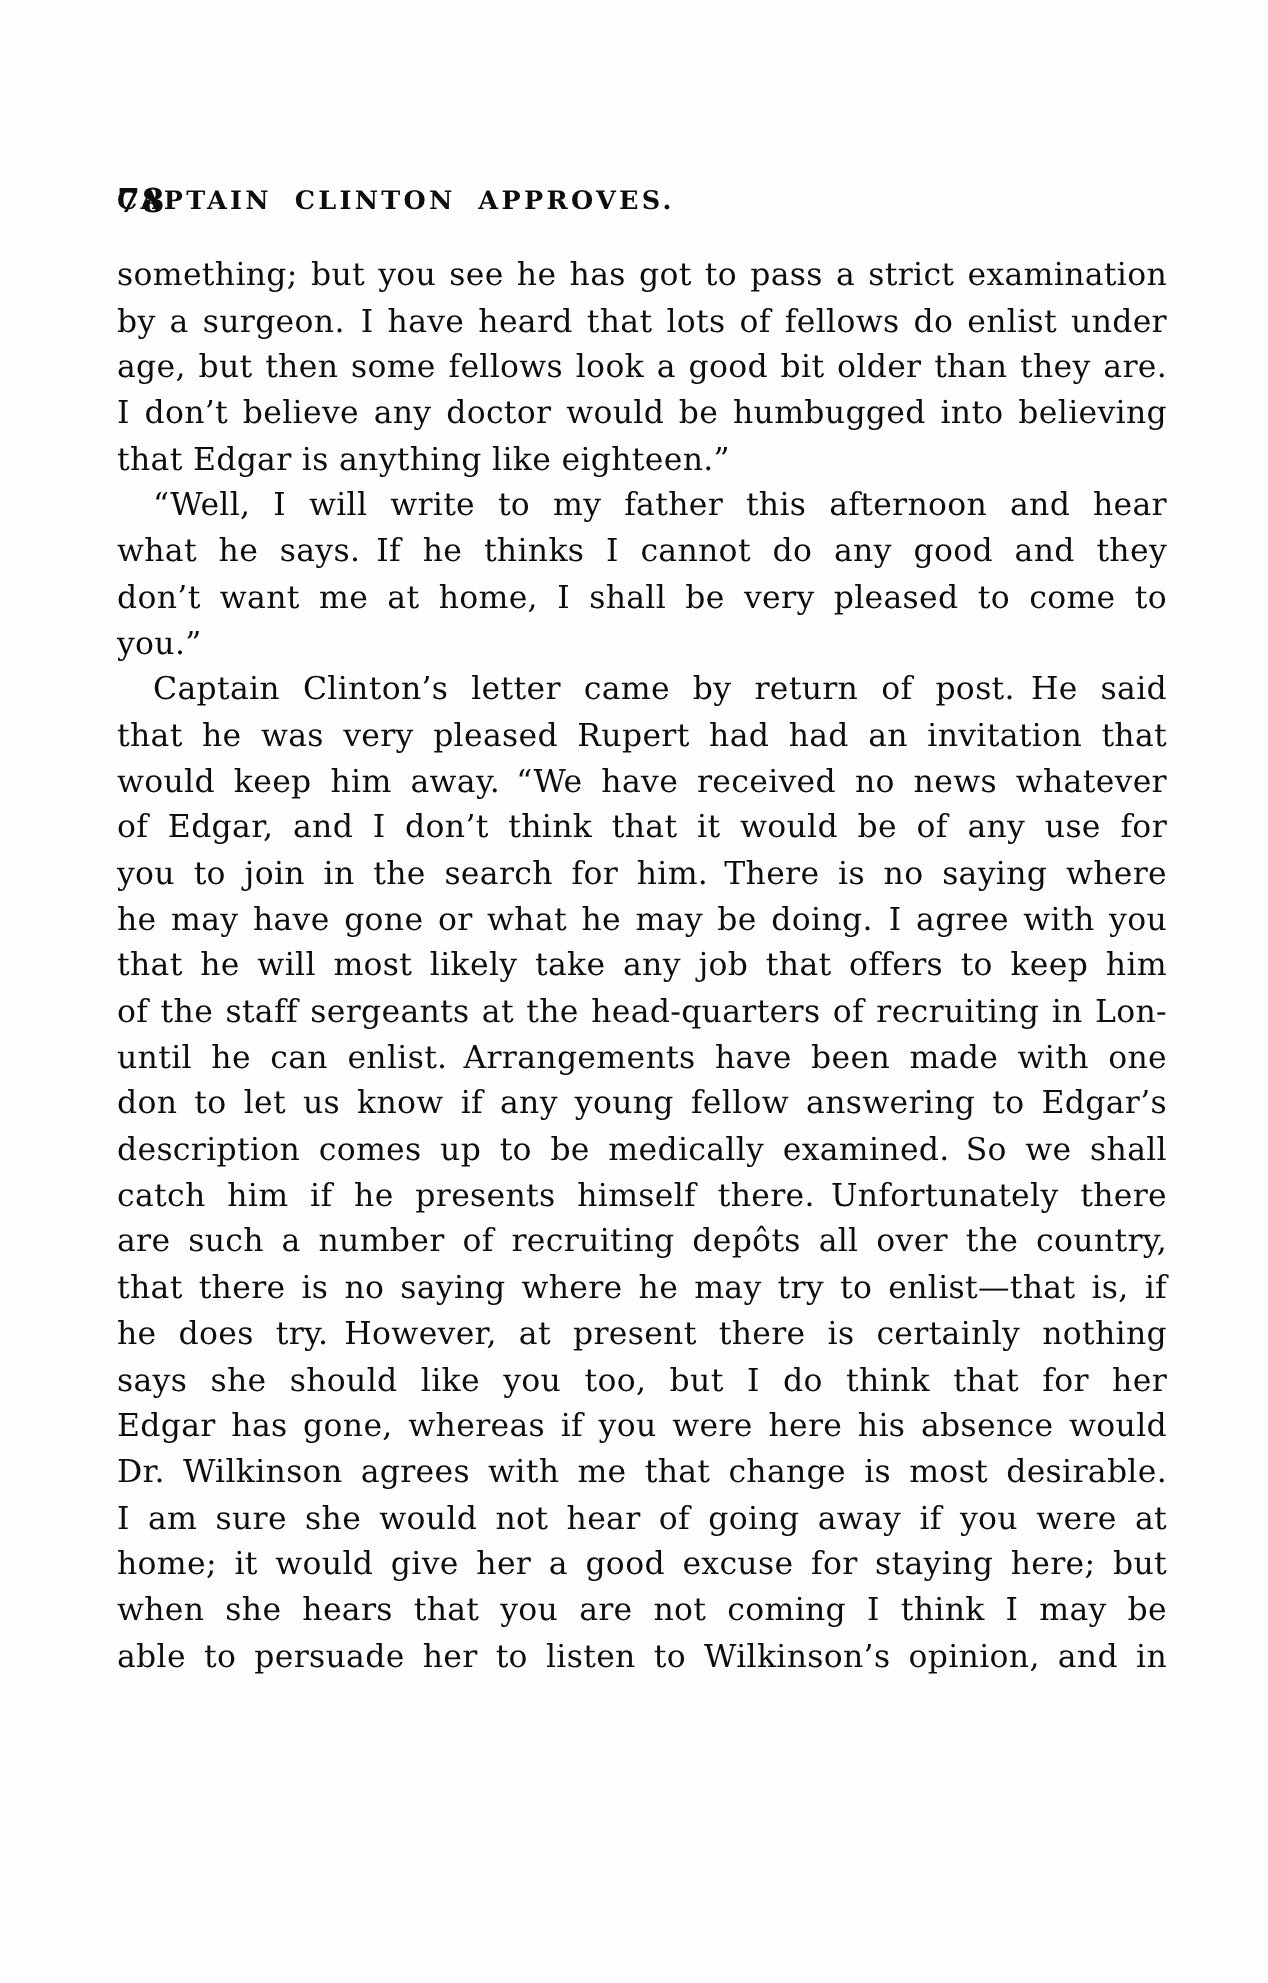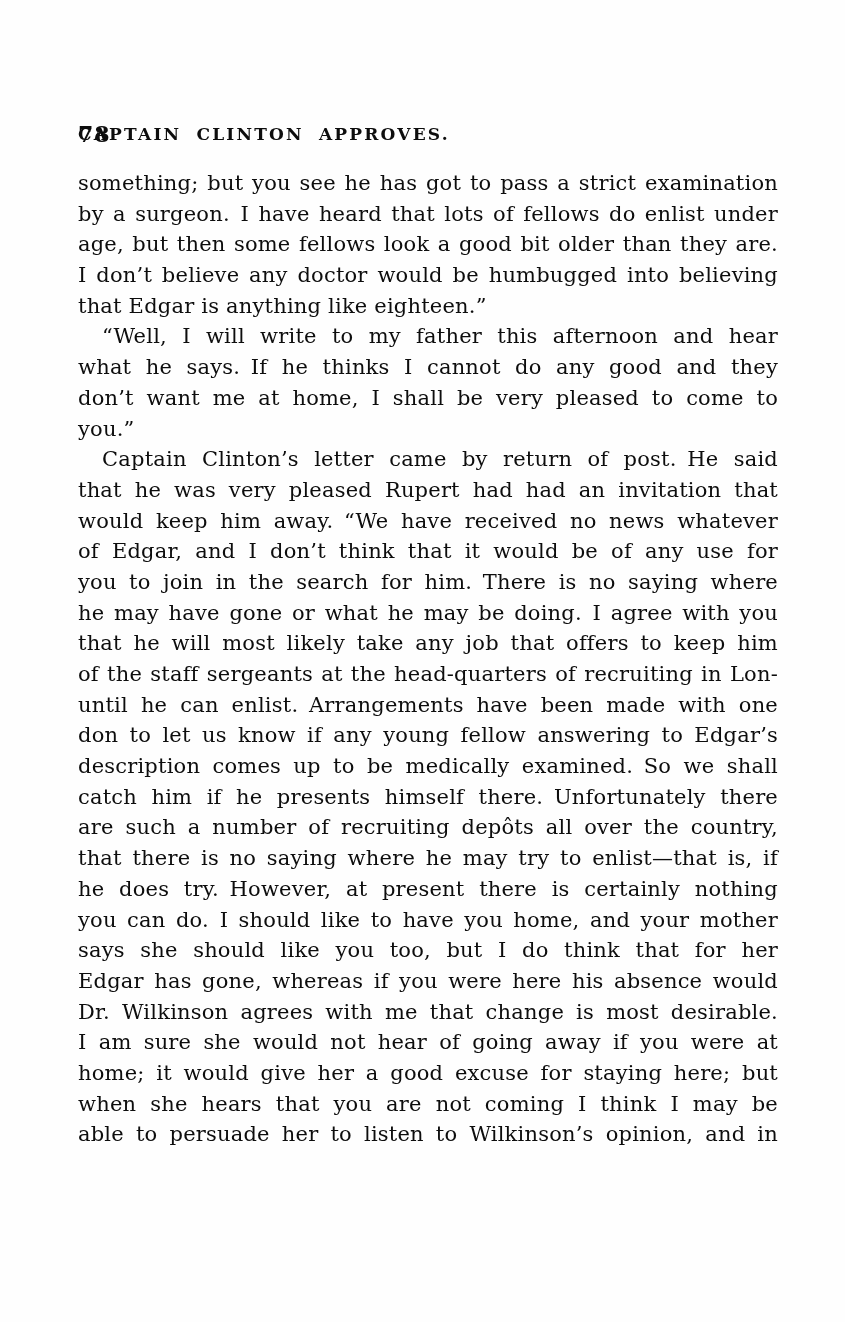--- a/index.html
+++ b/index.html
@@ -98,21 +98,20 @@
         <div class="line">he may have gone or what he may be doing. I agree with you</div>
         <div class="line">that he will most likely take any job that offers to keep him</div>
         <div class="line">of the staff sergeants at the head-quarters of recruiting in Lon-</div>
         <div class="line">until he can enlist. Arrangements have been made with one</div>
         <div class="line">don to let us know if any young fellow answering to Edgar’s</div>
         <div class="line">description comes up to be medically examined. So we shall</div>
         <div class="line">catch him if he presents himself there. Unfortunately there</div>
         <div class="line">are such a number of recruiting depôts all over the country,</div>
         <div class="line">that there is no saying where he may try to enlist—that is, if</div>
         <div class="line">he does try. However, at present there is certainly nothing</div>
-        <div class="line">you can do. I should like to have you home, and your mother</div>
         <div class="line">says she should like you too, but I do think that for her</div>
         <div class="line">Edgar has gone, whereas if you were here his absence would</div>
         <div class="line">Dr. Wilkinson agrees with me that change is most desirable.</div>
         <div class="line">I am sure she would not hear of going away if you were at</div>
         <div class="line">home; it would give her a good excuse for staying here; but</div>
         <div class="line">when she hears that you are not coming I think I may be</div>
         <div class="line">able to persuade her to listen to Wilkinson’s opinion, and in</div>
       </div>
     </div>
 </div>

